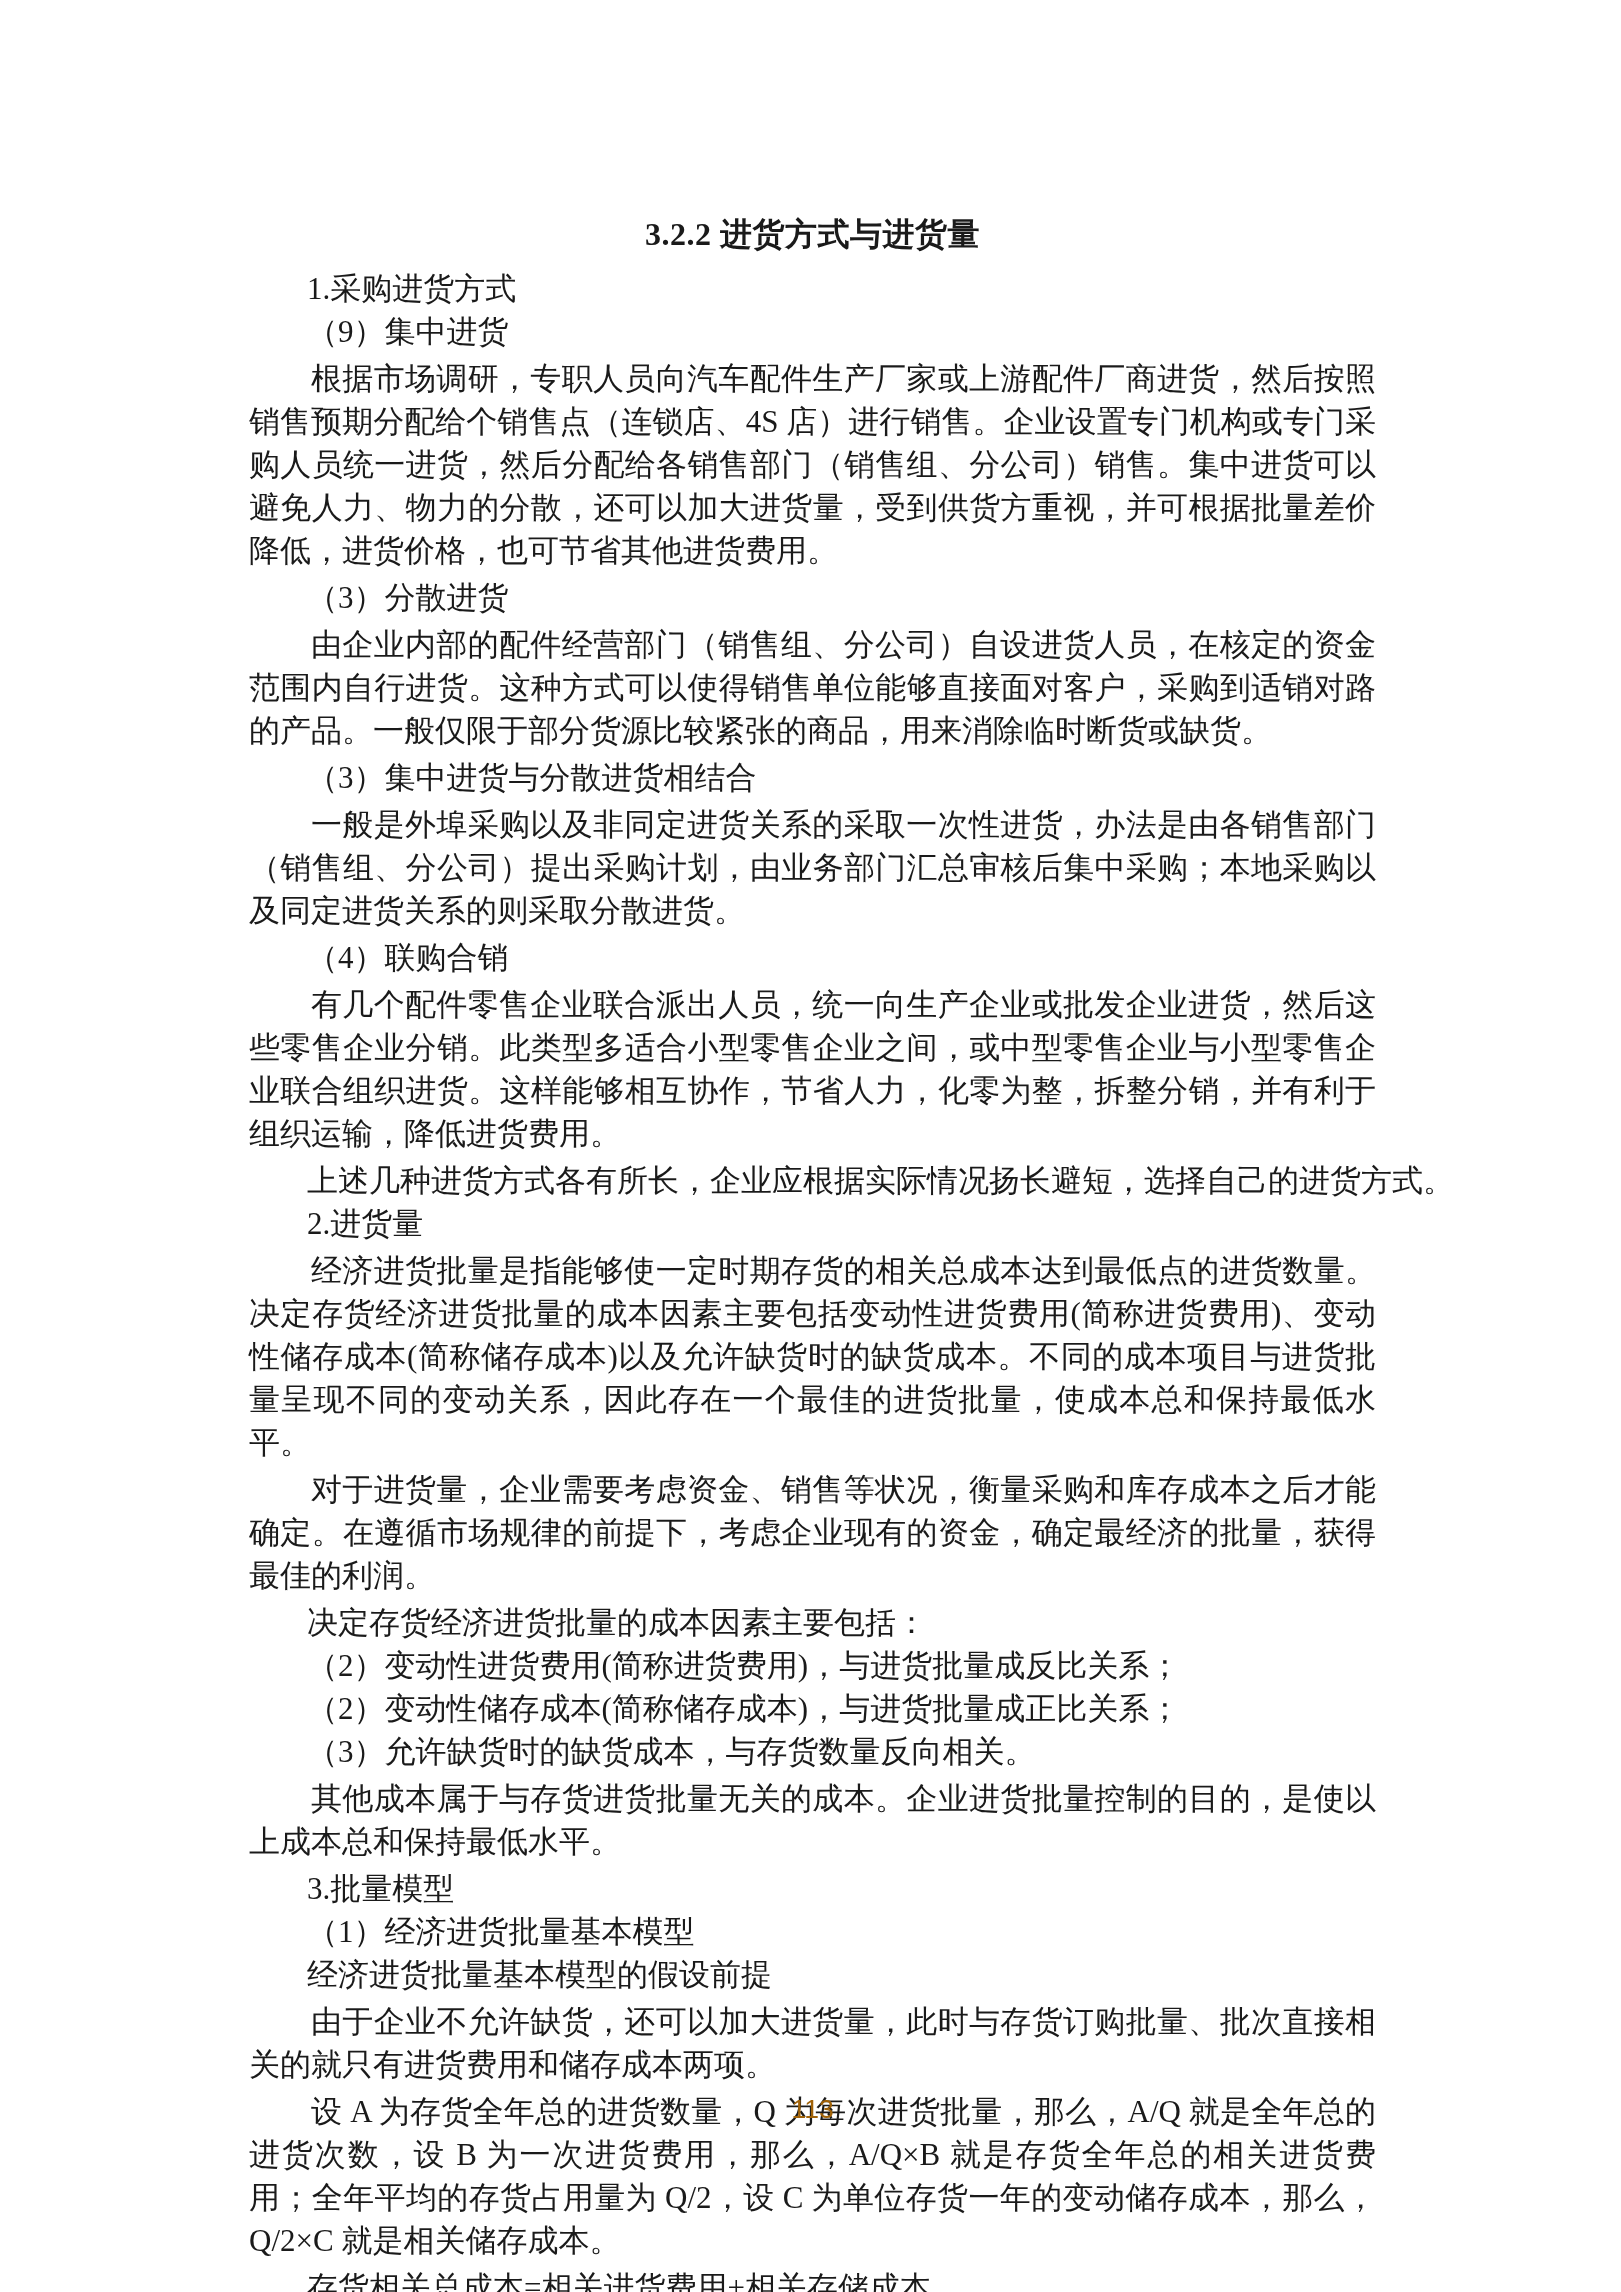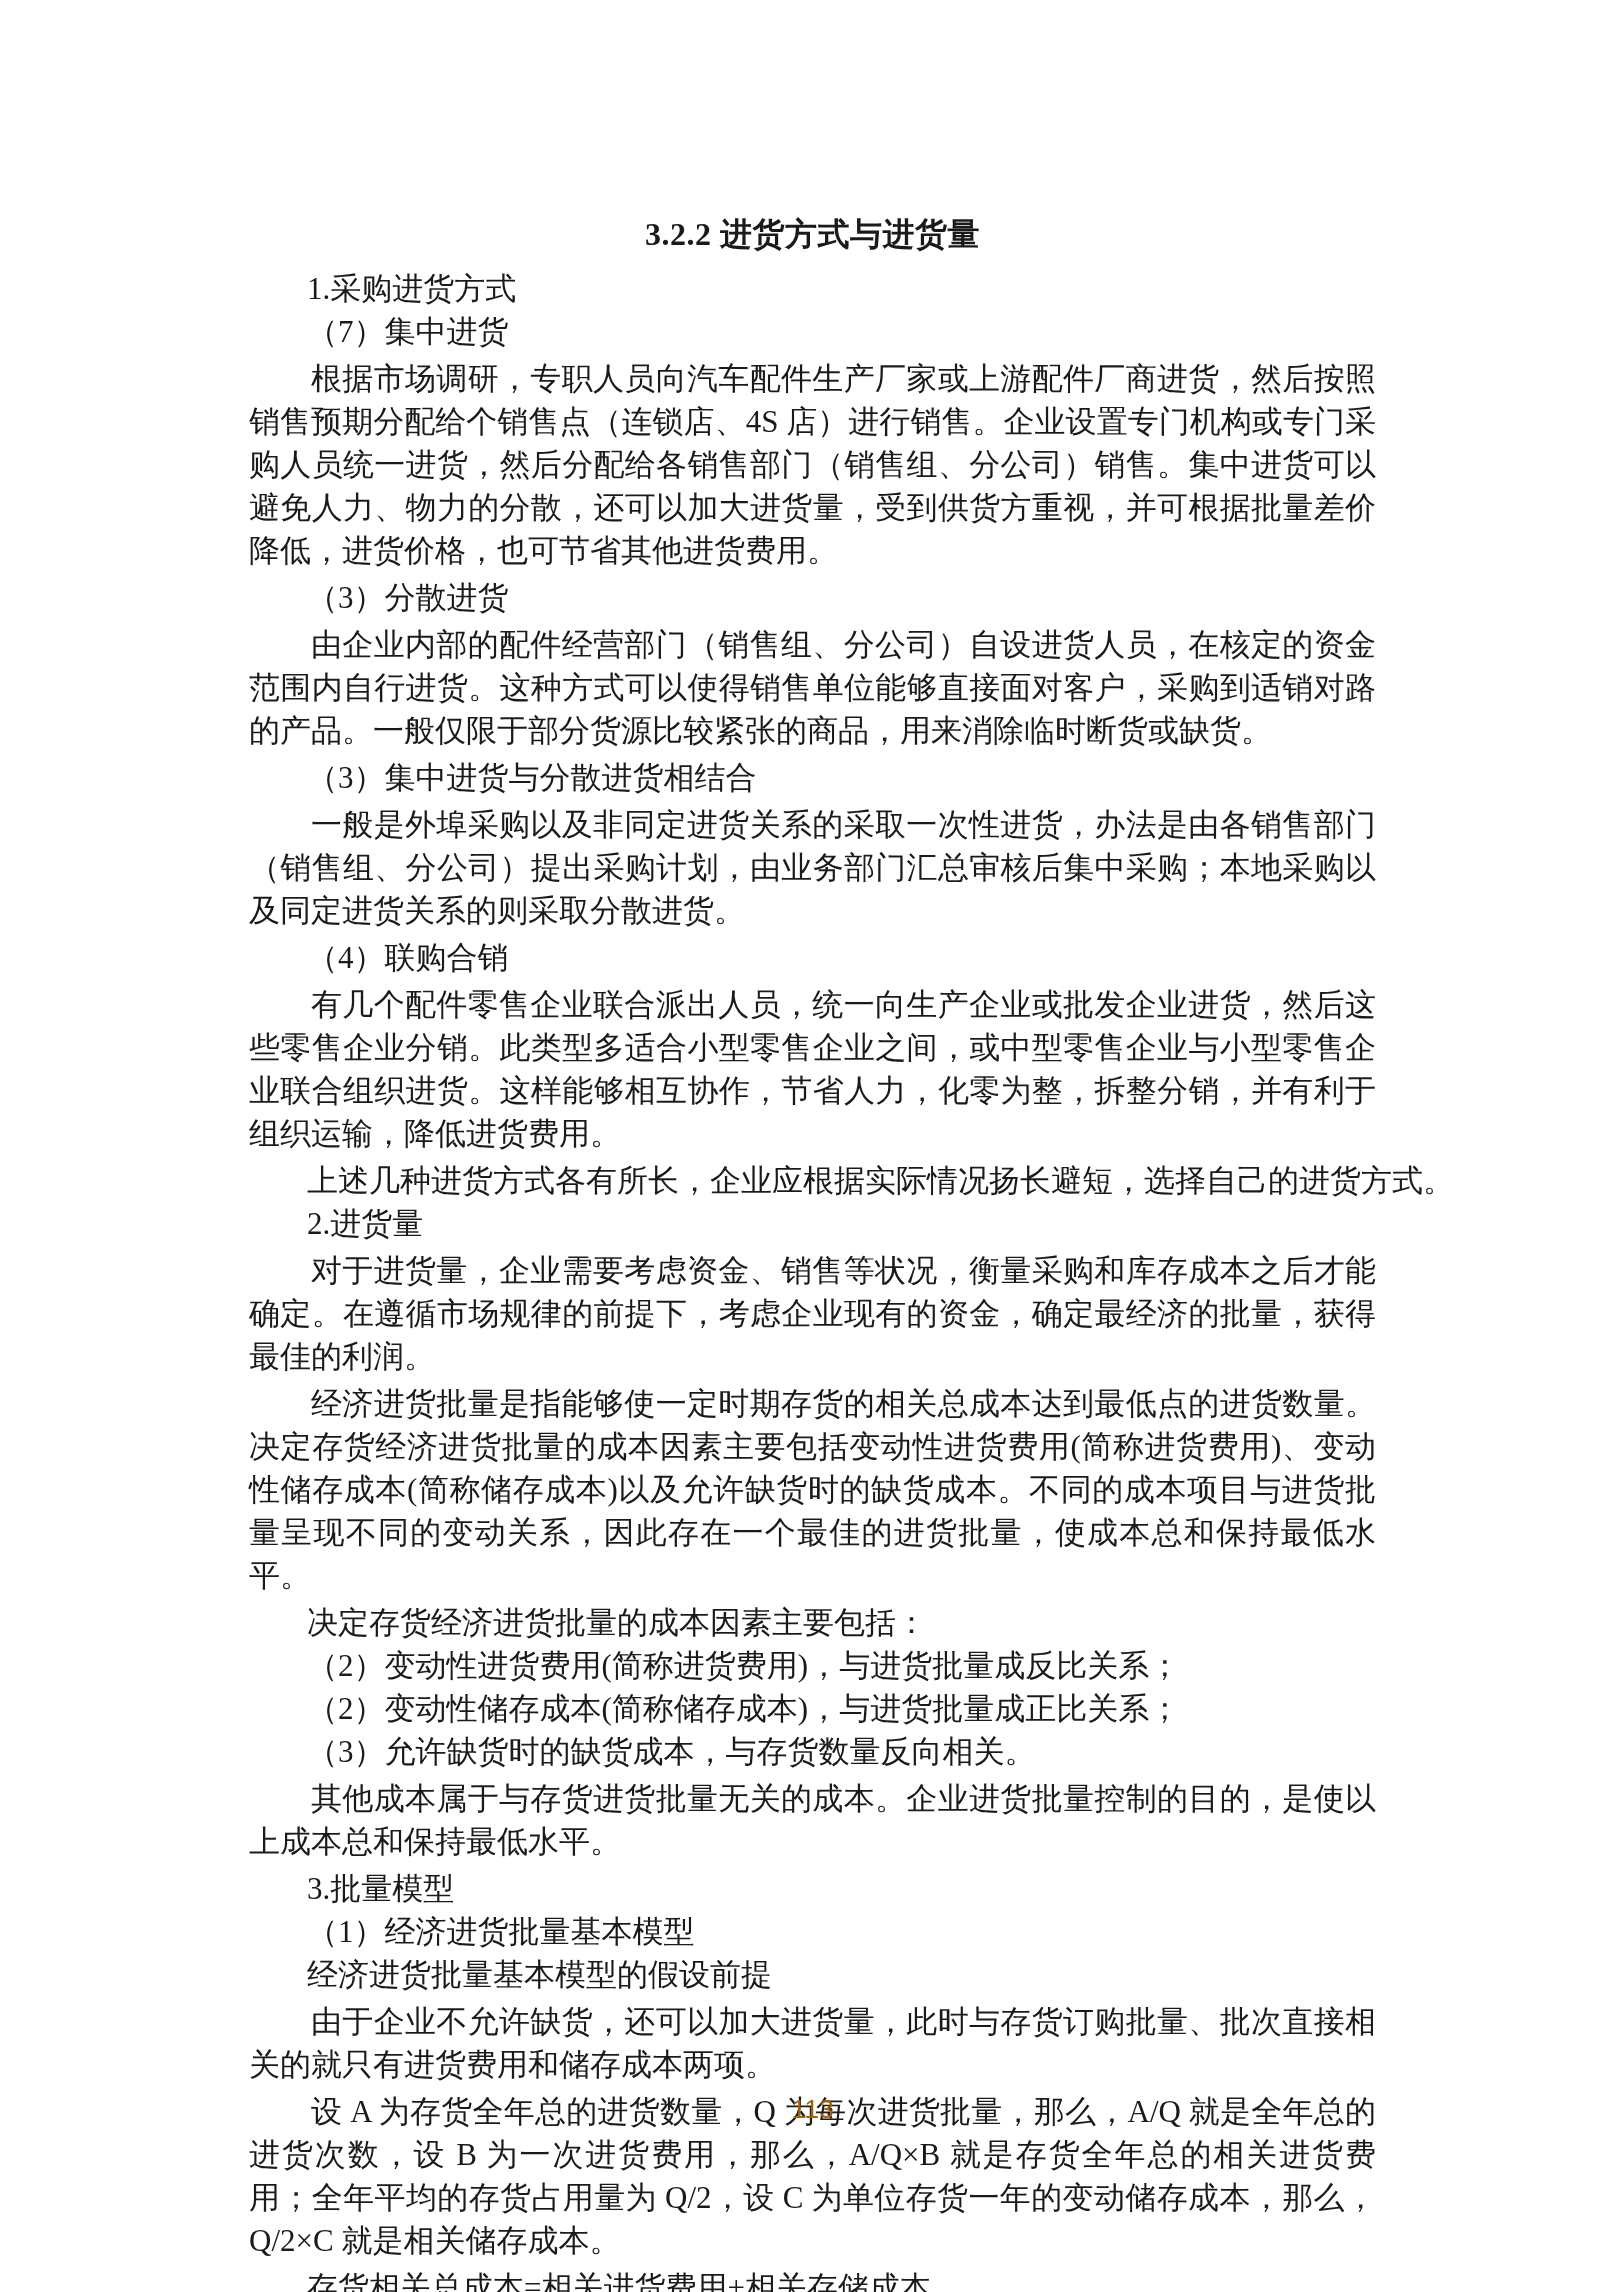--- a/index.html
+++ b/index.html
@@ -54,32 +54,32 @@
     color: #a16207;
   }
 </style>
 </head>
 <body>
 
 <div class="page">
   <h2 class="h-section">3.2.2 进货方式与进货量</h2>
 
   <p class="doc-line">1.采购进货方式</p>
-  <p class="doc-line">（7）集中进货</p>
+  <p class="doc-line">（9）集中进货</p>
   <p class="doc-para">根据市场调研，专职人员向汽车配件生产厂家或上游配件厂商进货，然后按照销售预期分配给个销售点（连锁店、4S 店）进行销售。企业设置专门机构或专门采购人员统一进货，然后分配给各销售部门（销售组、分公司）销售。集中进货可以避免人力、物力的分散，还可以加大进货量，受到供货方重视，并可根据批量差价降低，进货价格，也可节省其他进货费用。</p>
   <p class="doc-line">（3）分散进货</p>
   <p class="doc-para">由企业内部的配件经营部门（销售组、分公司）自设进货人员，在核定的资金范围内自行进货。这种方式可以使得销售单位能够直接面对客户，采购到适销对路的产品。一般仅限于部分货源比较紧张的商品，用来消除临时断货或缺货。</p>
   <p class="doc-line">（3）集中进货与分散进货相结合</p>
   <p class="doc-para">一般是外埠采购以及非同定进货关系的采取一次性进货，办法是由各销售部门（销售组、分公司）提出采购计划，由业务部门汇总审核后集中采购；本地采购以及同定进货关系的则采取分散进货。</p>
   <p class="doc-line">（4）联购合销</p>
   <p class="doc-para">有几个配件零售企业联合派出人员，统一向生产企业或批发企业进货，然后这些零售企业分销。此类型多适合小型零售企业之间，或中型零售企业与小型零售企业联合组织进货。这样能够相互协作，节省人力，化零为整，拆整分销，并有利于组织运输，降低进货费用。</p>
   <p class="doc-line">上述几种进货方式各有所长，企业应根据实际情况扬长避短，选择自己的进货方式。</p>
   <p class="doc-line">2.进货量</p>
+  <p class="doc-para">经济进货批量是指能够使一定时期存货的相关总成本达到最低点的进货数量。决定存货经济进货批量的成本因素主要包括变动性进货费用(简称进货费用)、变动性储存成本(简称储存成本)以及允许缺货时的缺货成本。不同的成本项目与进货批量呈现不同的变动关系，因此存在一个最佳的进货批量，使成本总和保持最低水平。</p>
   <p class="doc-para">对于进货量，企业需要考虑资金、销售等状况，衡量采购和库存成本之后才能确定。在遵循市场规律的前提下，考虑企业现有的资金，确定最经济的批量，获得最佳的利润。</p>
-  <p class="doc-para">经济进货批量是指能够使一定时期存货的相关总成本达到最低点的进货数量。决定存货经济进货批量的成本因素主要包括变动性进货费用(简称进货费用)、变动性储存成本(简称储存成本)以及允许缺货时的缺货成本。不同的成本项目与进货批量呈现不同的变动关系，因此存在一个最佳的进货批量，使成本总和保持最低水平。</p>
   <p class="doc-line">决定存货经济进货批量的成本因素主要包括：</p>
   <p class="doc-line">（2）变动性进货费用(简称进货费用)，与进货批量成反比关系；</p>
   <p class="doc-line">（2）变动性储存成本(简称储存成本)，与进货批量成正比关系；</p>
   <p class="doc-line">（3）允许缺货时的缺货成本，与存货数量反向相关。</p>
   <p class="doc-para">其他成本属于与存货进货批量无关的成本。企业进货批量控制的目的，是使以上成本总和保持最低水平。</p>
   <p class="doc-line">3.批量模型</p>
   <p class="doc-line">（1）经济进货批量基本模型</p>
   <p class="doc-line">经济进货批量基本模型的假设前提</p>
   <p class="doc-para">由于企业不允许缺货，还可以加大进货量，此时与存货订购批量、批次直接相关的就只有进货费用和储存成本两项。</p>
   <p class="doc-para">设 A 为存货全年总的进货数量，Q 为每次进货批量，那么，A/Q 就是全年总的进货次数，设 B 为一次进货费用，那么，A/Q×B 就是存货全年总的相关进货费用；全年平均的存货占用量为 Q/2，设 C 为单位存货一年的变动储存成本，那么，Q/2×C 就是相关储存成本。</p>

